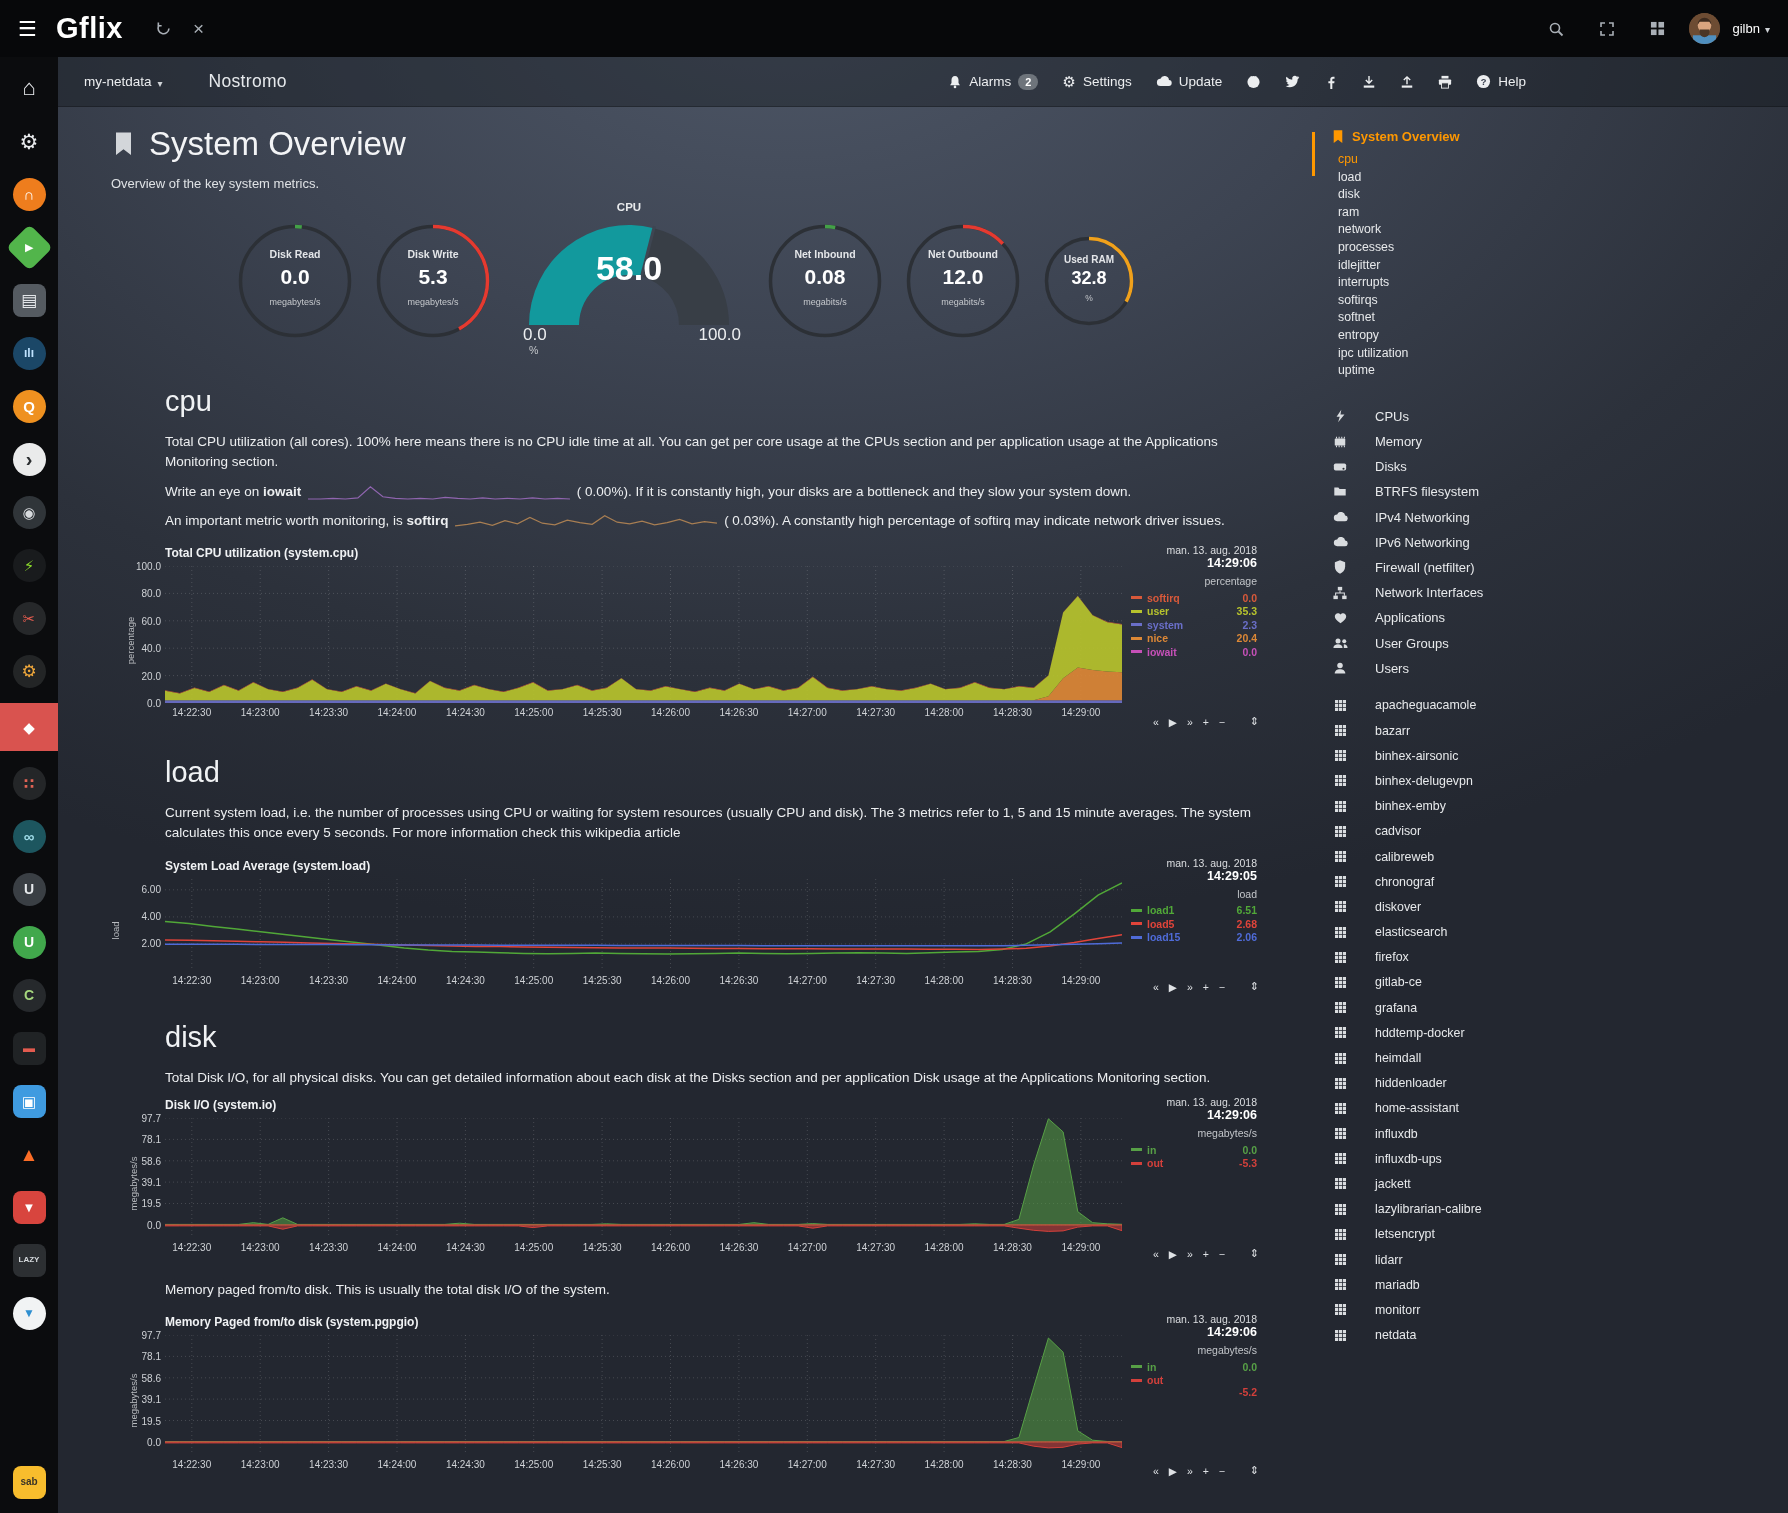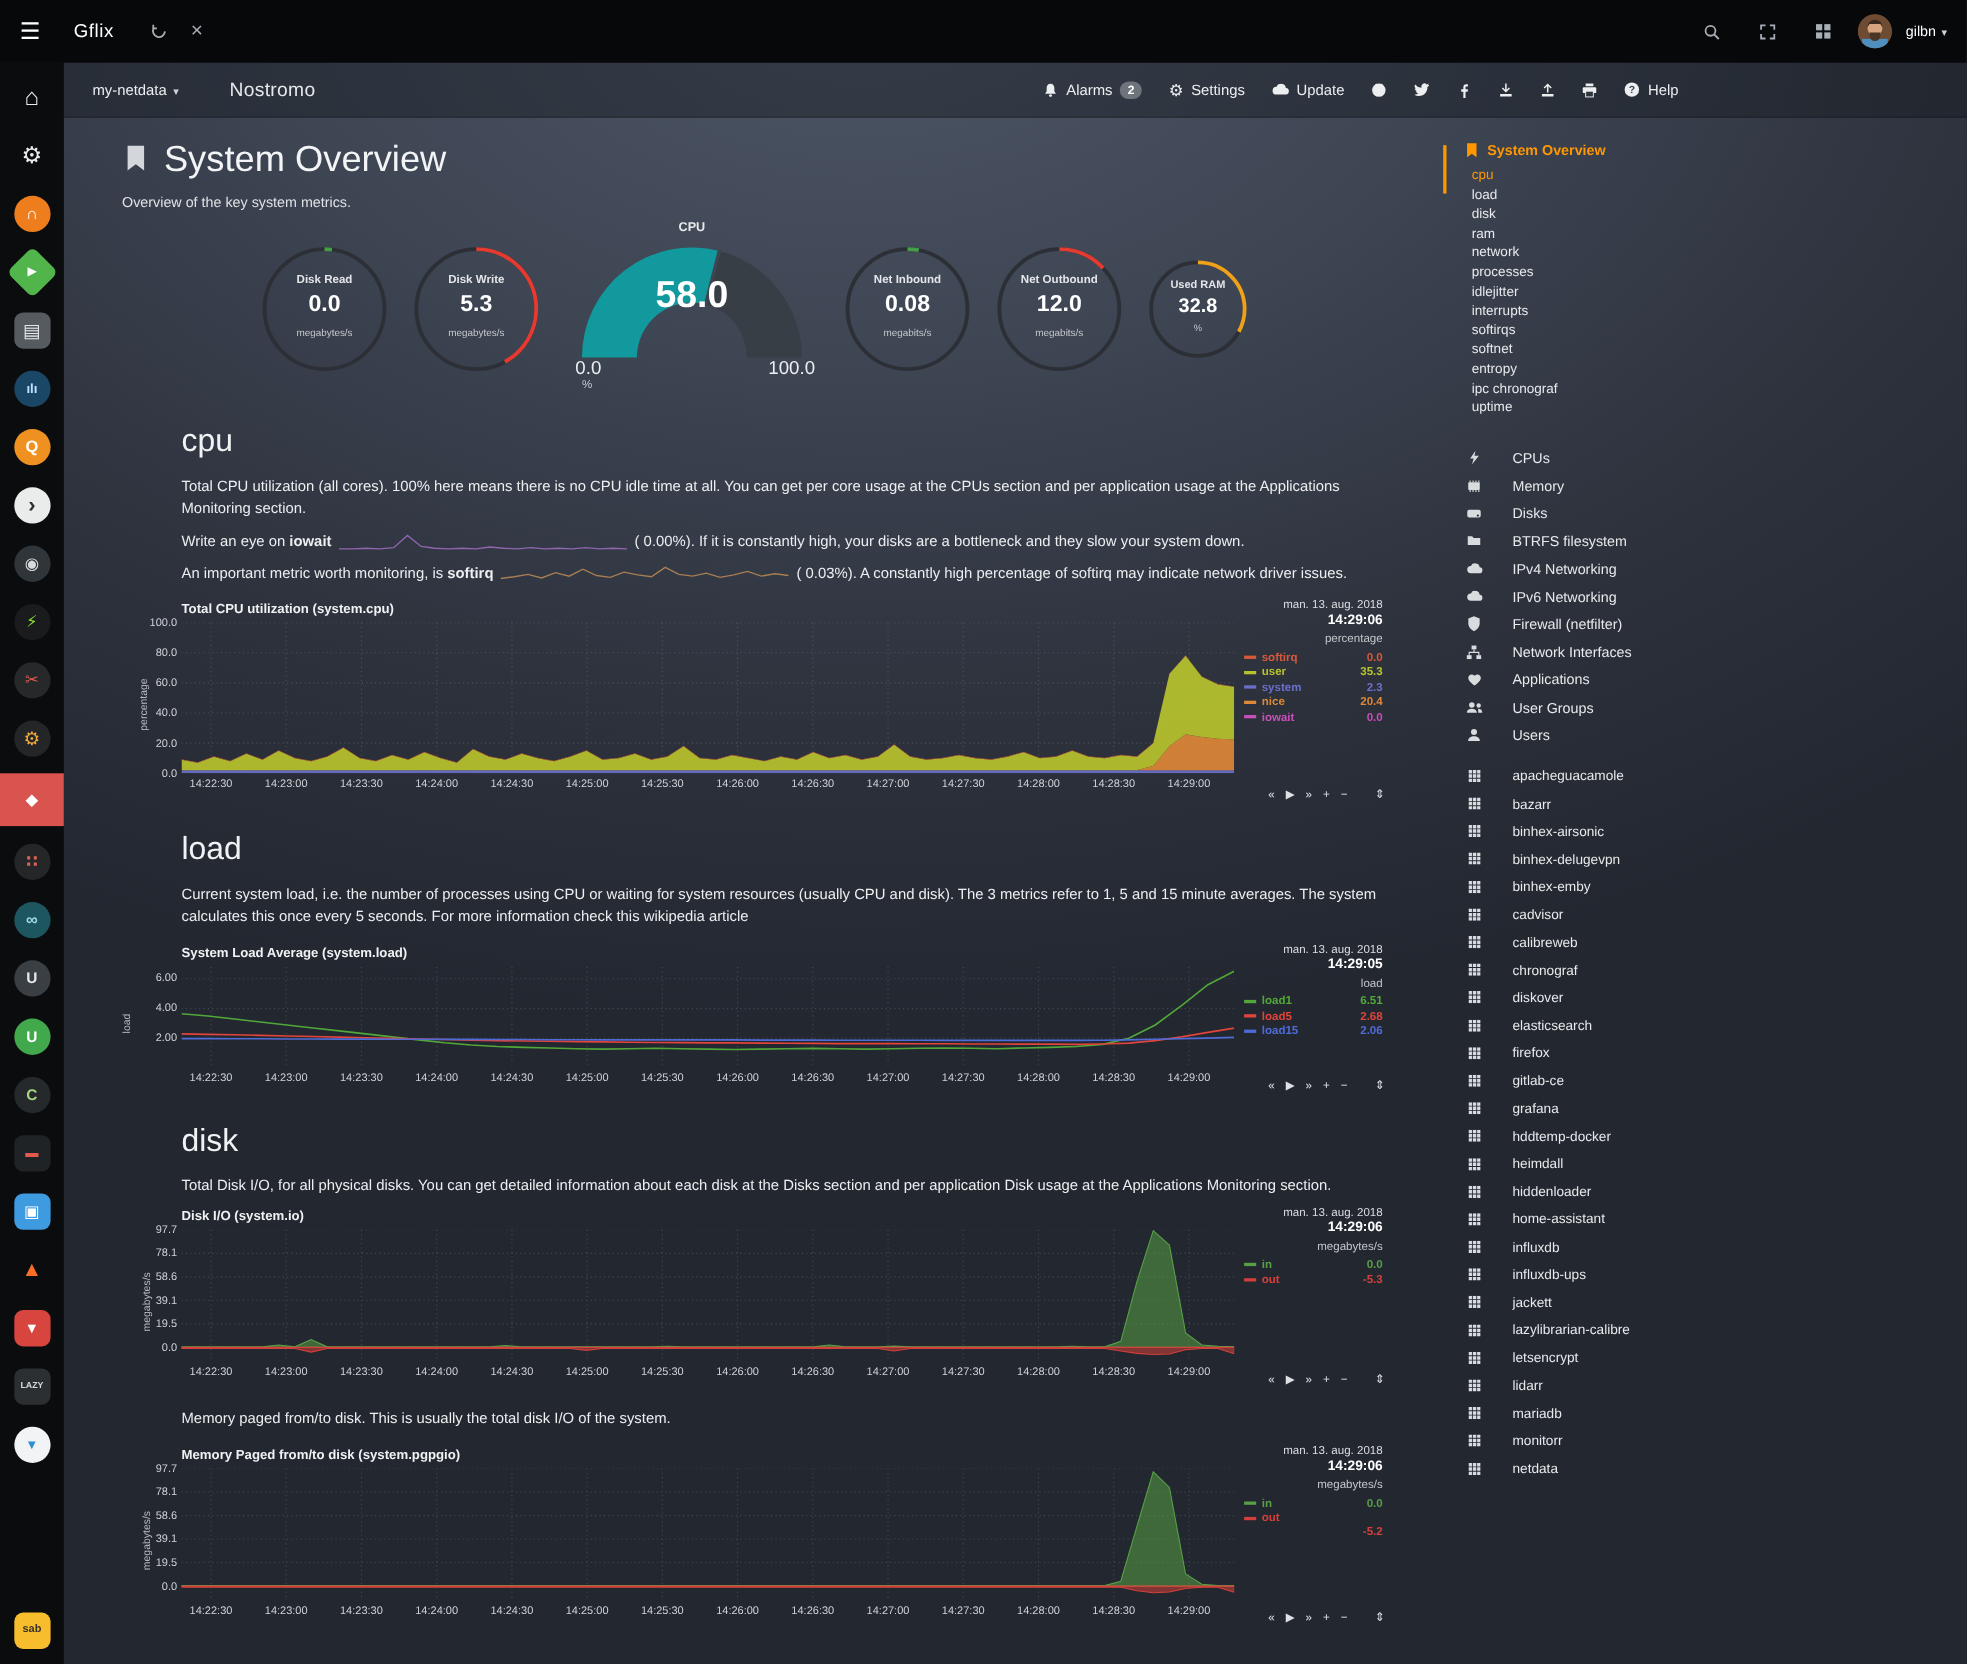--- a/index.html
+++ b/index.html
@@ -3,21 +3,21 @@
 <meta charset="utf-8">
 <style>
   *{box-sizing:border-box}
   body{margin:0;width:1788px;height:1513px;overflow:hidden;position:relative;
        background:#22262e;color:#e8eaec;font-family:"Liberation Sans","DejaVu Sans",sans-serif}
   svg{display:block}
   
   .topbar{position:absolute;top:0;left:0;right:0;height:57px;background:#07080a;display:flex;
           align-items:center;padding:0 18px;z-index:30}
   .hamburger{font-size:21px;color:#fff;width:36px;cursor:pointer}
-  .brand{font-size:17px;font-weight:normal;color:#fff;letter-spacing:.5px;margin:0 22px 0 13px}
+  .brand{font-size:29px;font-weight:bold;color:#fff;letter-spacing:.5px;margin:0 22px 0 2px}
   .tb-ic{color:#a9afb6;margin:0 11px;cursor:pointer;display:flex;align-items:center;font-size:16px}
   .tb-right{margin-left:auto;display:flex;align-items:center;gap:13px}
   .avatar{width:31px;height:31px;border-radius:50%;overflow:hidden;background:#6d4c33;cursor:pointer}
   .uname{font-size:13px;color:#fff;cursor:pointer}
   .uname::after{content:"▾";margin-left:5px;font-size:10px;color:#cfd3d7}
   
   .appbar{position:absolute;top:57px;left:0;width:58px;bottom:0;background:#0b0c0e;z-index:20;
           display:flex;flex-direction:column;align-items:center;padding:10px 0;gap:11px}
   .app-cell{width:58px;height:42px;display:flex;align-items:center;justify-content:center;cursor:pointer;flex:0 0 auto}
   .app-cell.active{background:#d9534f;height:48px}
@@ -709,21 +709,21 @@
         <li>load</li>
         <li>disk</li>
         <li>ram</li>
         <li>network</li>
         <li>processes</li>
         <li>idlejitter</li>
         <li>interrupts</li>
         <li>softirqs</li>
         <li>softnet</li>
         <li>entropy</li>
-        <li>ipc chronograf</li>
+        <li>ipc utilization</li>
         <li>uptime</li>
       </ul>
       <div class="menu-gap"></div>
       <div class="menu-item">
         <span class="mi">
           <svg width="11" height="14" viewBox="0 0 14 16" fill="currentColor">
             <path d="M8 0 2 9h4l-2 7 8-10H7z"></path>
           </svg>
         </span>
         <span>CPUs</span>

